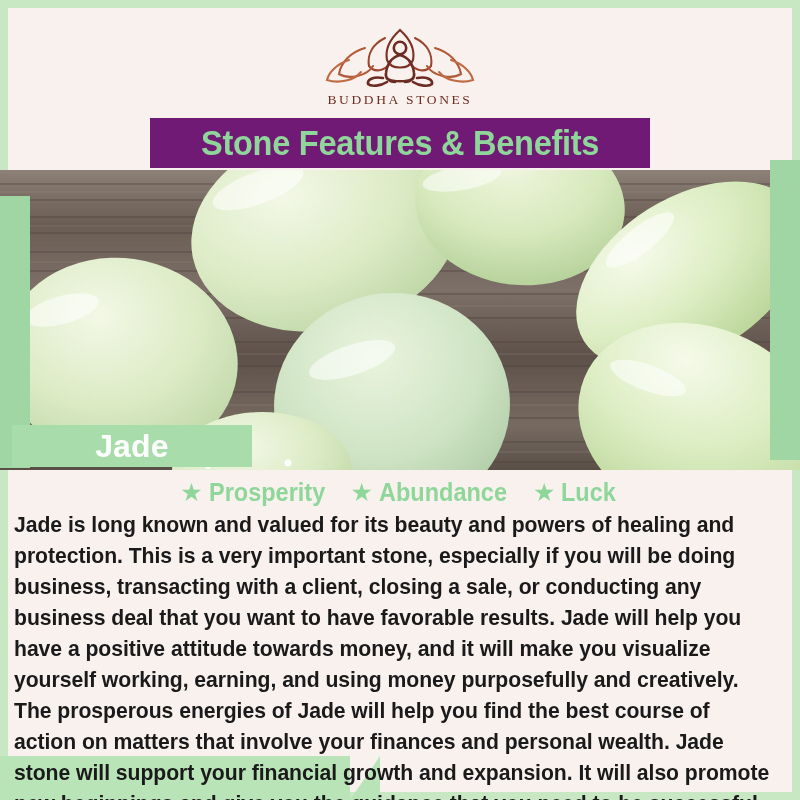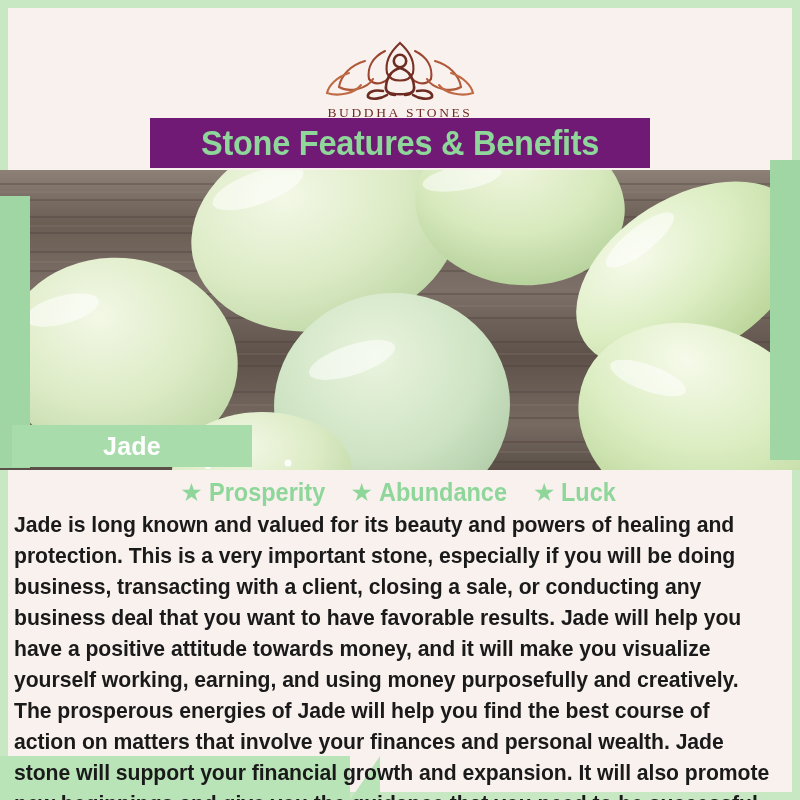--- a/index.html
+++ b/index.html
@@ -54,21 +54,21 @@
     right:-30px; top:0;
     width:0; height:0;
     border-style:solid;
     border-width:0 0 44px 30px;
     border-color:transparent transparent #b9e4b8 transparent;
   }
 
   
   .header {
     position:absolute;
-    left:8px; top:21px;
+    left:8px; top:8px;
     width:784px; height:110px;
     background:#f9f1ee;
     display:flex;
     flex-direction:column;
     align-items:center;
     justify-content:flex-start;
     padding-top:18px;
     z-index:6;
   }
   .logo-mark { width:150px; height:62px; display:block; }
@@ -121,21 +121,21 @@
     width:240px; height:42px;
     background:#a9dcab;
     display:flex;
     align-items:center;
     justify-content:center;
     z-index:8;
   }
   .jade-text {
     font-family:"Liberation Sans", sans-serif;
     font-weight:bold;
-    font-size:25px;
+    font-size:32px;
     color:#ffffff;
     letter-spacing:0.2px;
   }
 
   
   .benefits {
     position:absolute;
     left:0; top:478px;
     width:800px;
     display:flex;

